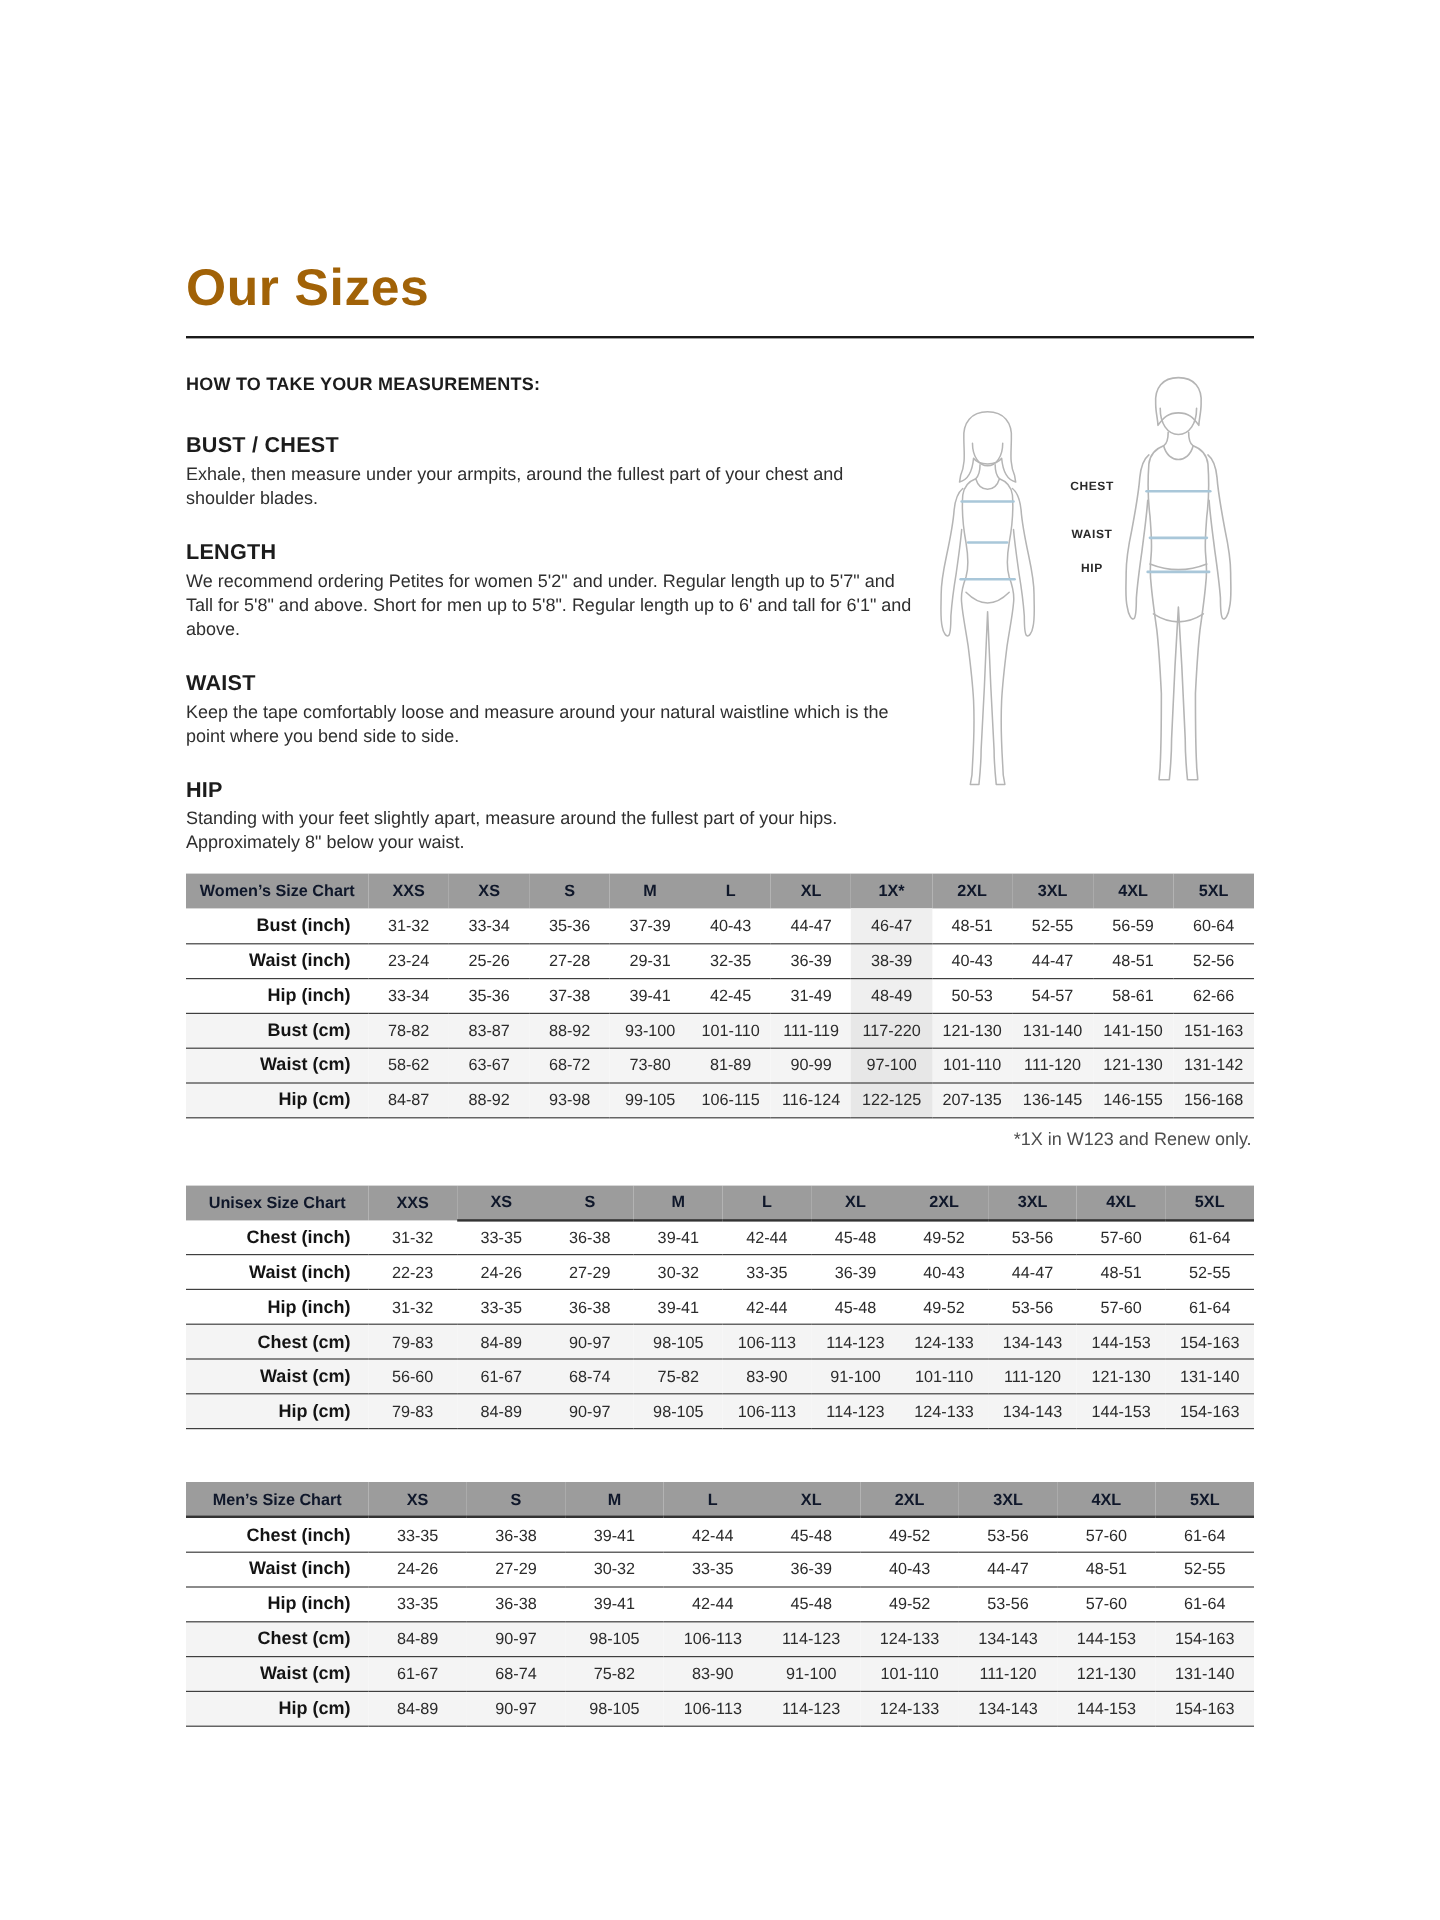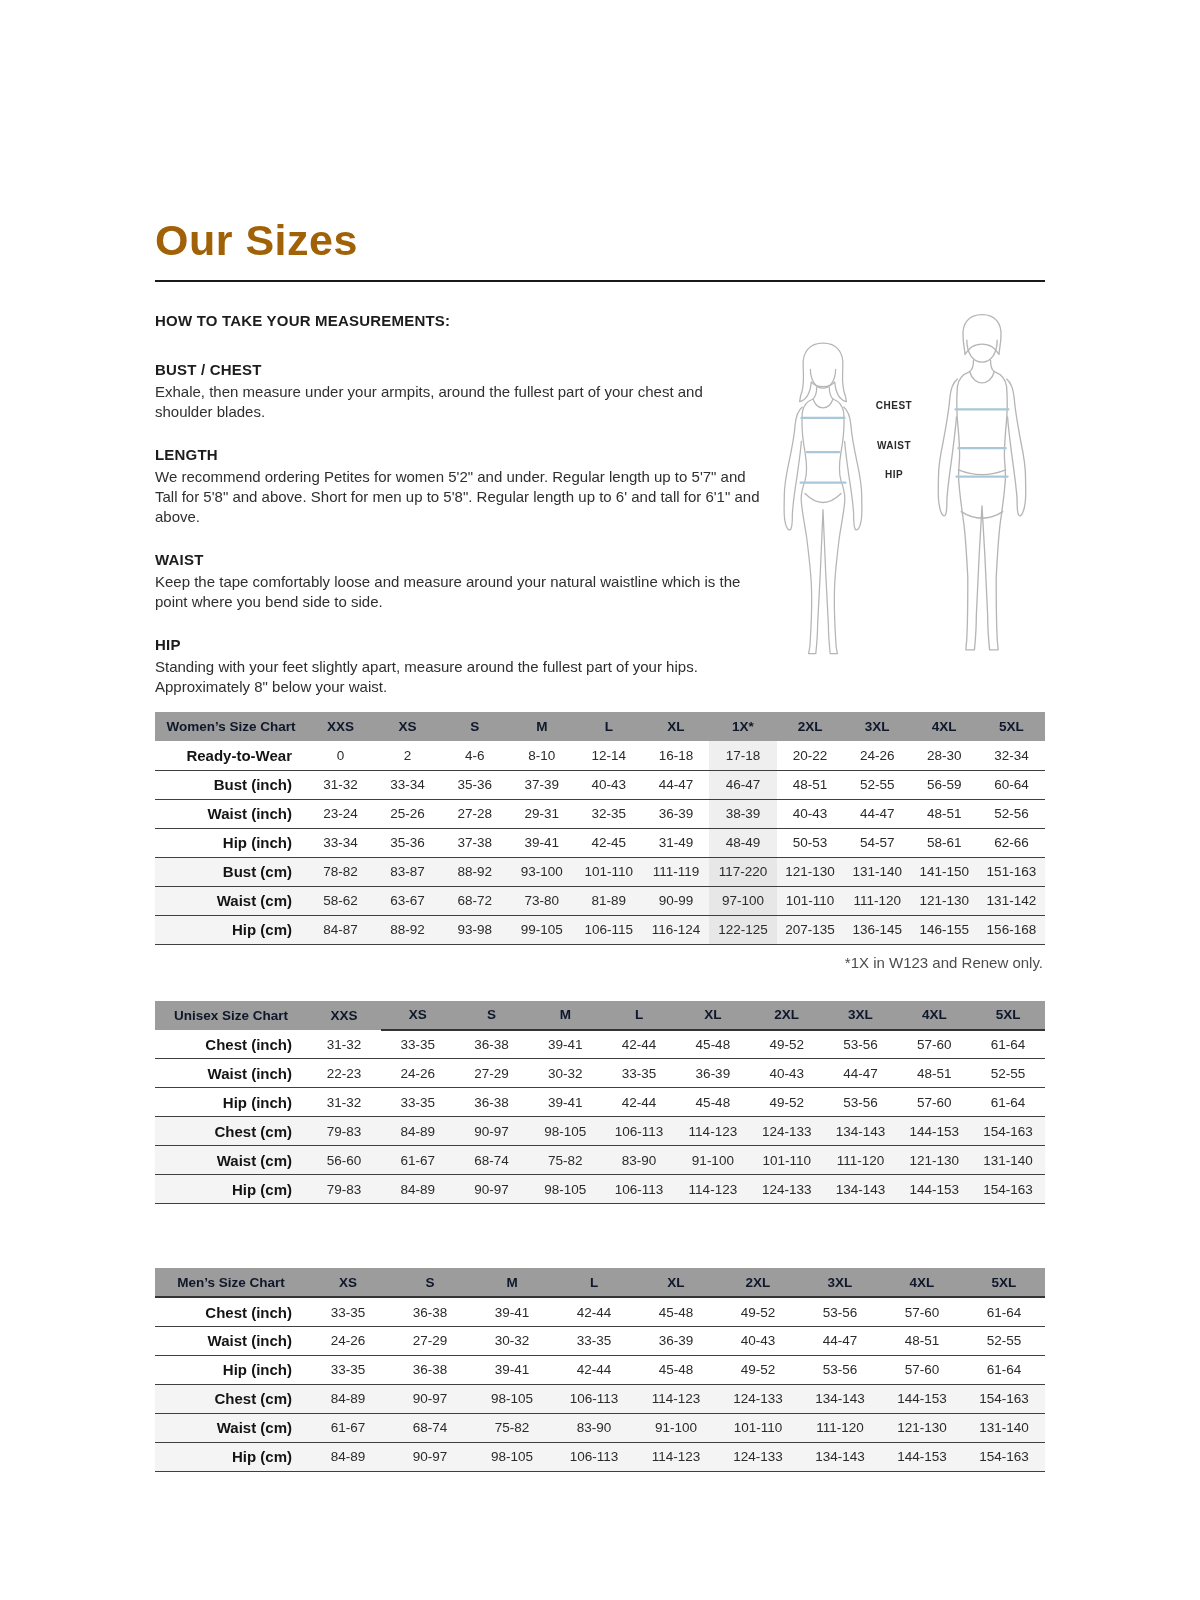--- a/index.html
+++ b/index.html
@@ -23,29 +23,29 @@
   .page{padding:216px 155px 40px 155px;width:1200px;}
 
   h1.title{
     font-size:43px;font-weight:800;letter-spacing:.5px;margin:0;
     padding-bottom:15px;border-bottom:2.5px solid #1a1a1a;color:#a16207;
   }
 
   .intro-row{display:flex;margin-top:30px;}
   .instructions{width:605px;flex:0 0 605px;}
   .how-to{font-size:15px;font-weight:800;letter-spacing:.2px;margin:0 0 32px 0;}
-  .m-section h3{font-size:15px;font-weight:800;margin:24px 0 4px 0;letter-spacing:.2px;}
+  .m-section h3{font-size:18px;font-weight:800;margin:24px 0 4px 0;letter-spacing:.2px;}
   .m-section p{margin:0;font-size:15px;line-height:1.33;color:var(--text_body);}
 
   .figures{position:relative;flex:1;height:360px;margin-top:-8px;}
   .figures svg{position:absolute;bottom:0;}
   #fig-woman{left:0;width:126px;height:332px;}
   #fig-man{right:-8px;width:142px;height:354px;}
   .fig-label{
-    position:absolute;width:60px;left:104px;text-align:center;
+    position:absolute;width:60px;left:120px;text-align:center;
     font-size:10px;font-weight:700;color:#2a2a2a;letter-spacing:.5px;
   }
   .fig-label.chest{top:96px;}
   .fig-label.waist{top:136px;}
   .fig-label.hip{top:165px;}
 
   table.size{width:100%;border-collapse:collapse;table-layout:fixed;}
   table.size th,table.size td{
     text-align:center;font-size:13.5px;height:29px;padding:0 2px;color:#2b2b2b;
   }
@@ -61,21 +61,21 @@
   table.size td.hl{background:var(--col_highlight);}
   table.size tr.shaded td.hl{background:var(--col_highlight_shaded);}
   table.size.ul-full thead tr{border-bottom:2px solid #333;}
   table.size.ul-partial thead th.ul{border-bottom:2.5px solid #333;}
 
   #women-table{margin-top:16px;}
   .footnote{
     text-align:right;font-size:15px;color:#4d4d4d;margin:9px 2px 0 0;
   }
   #unisex-table{margin-top:30px;}
-  #men-table{margin-top:64px;}
+  #men-table{margin-top:44px;}
 </style>
 </head>
 <body>
 
 <div class="page">
 
   <h1 class="title">Our Sizes</h1>
 
   <div class="intro-row">
     <div class="instructions">
@@ -150,34 +150,20 @@
           <th>XL</th>
           <th>1X*</th>
           <th>2XL</th>
           <th>3XL</th>
           <th>4XL</th>
           <th>5XL</th>
         </tr>
       </thead>
       <tbody>
         <tr>
-          <td class="lbl">Ready-to-Wear</td>
-          <td>0</td>
-          <td>2</td>
-          <td>4-6</td>
-          <td>8-10</td>
-          <td>12-14</td>
-          <td>16-18</td>
-          <td class="hl">17-18</td>
-          <td>20-22</td>
-          <td>24-26</td>
-          <td>28-30</td>
-          <td>32-34</td>
-        </tr>
-        <tr>
           <td class="lbl">Bust (inch)</td>
           <td>31-32</td>
           <td>33-34</td>
           <td>35-36</td>
           <td>37-39</td>
           <td>40-43</td>
           <td>44-47</td>
           <td class="hl">46-47</td>
           <td>48-51</td>
           <td>52-55</td>

